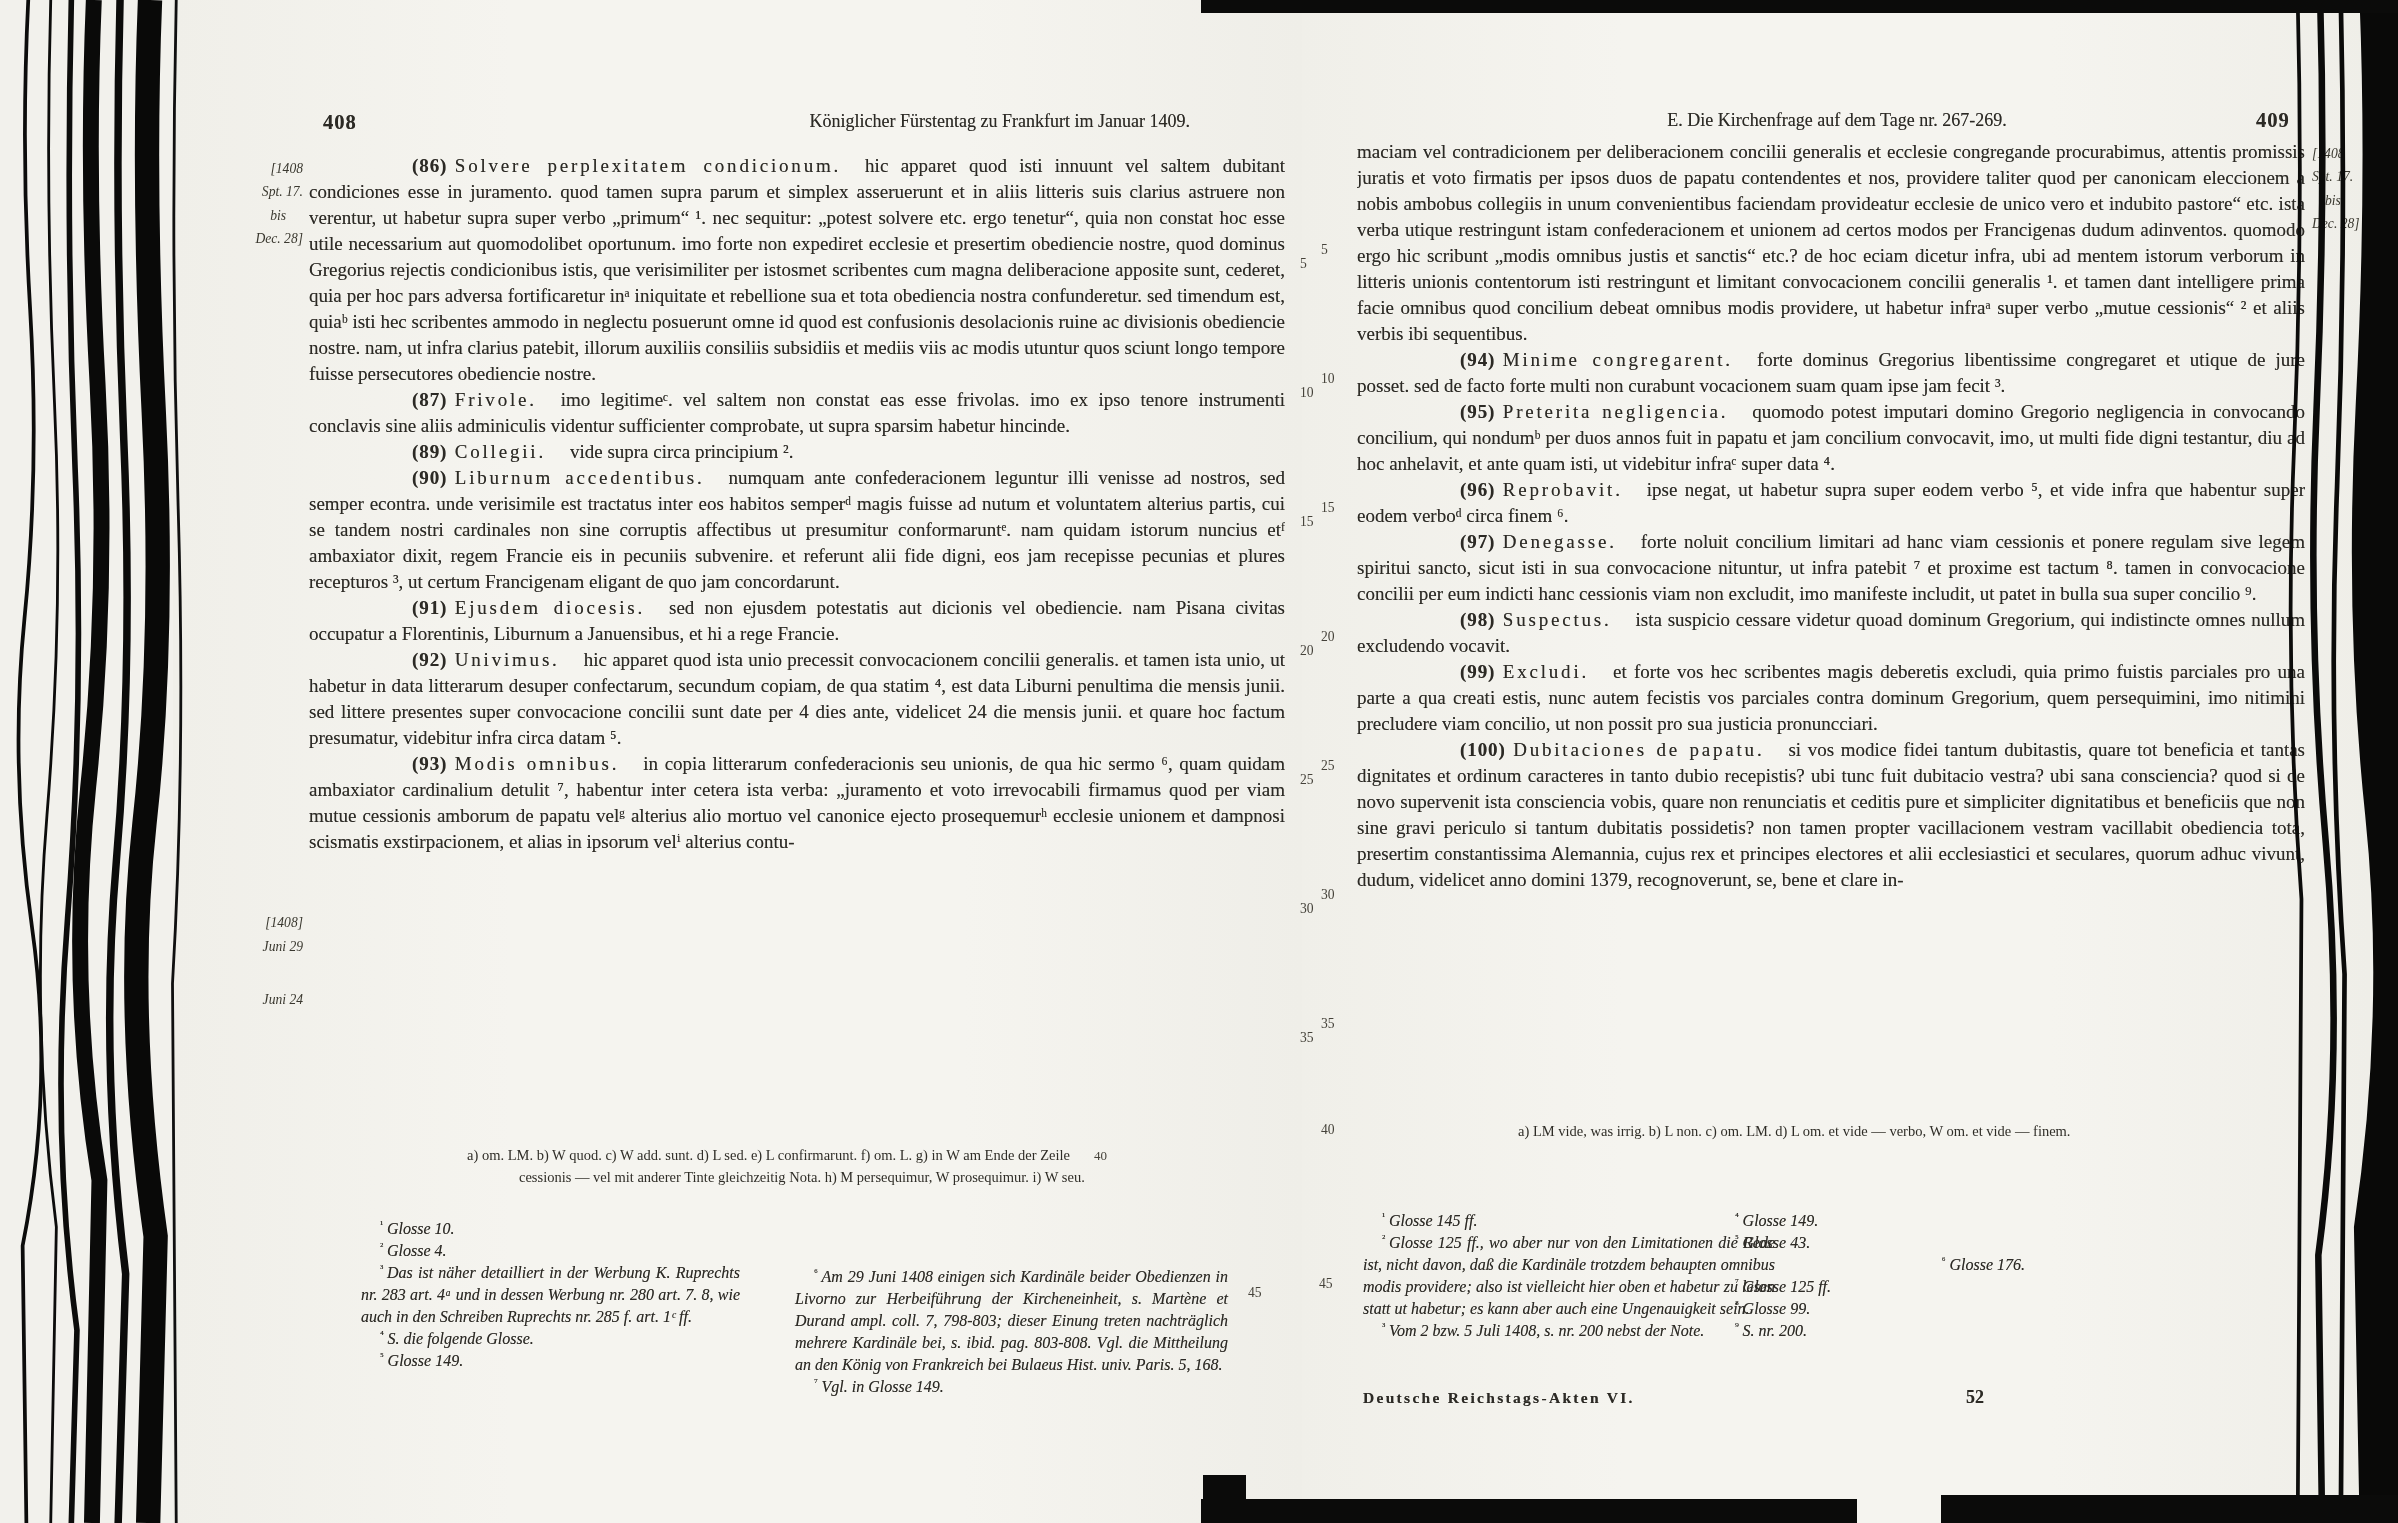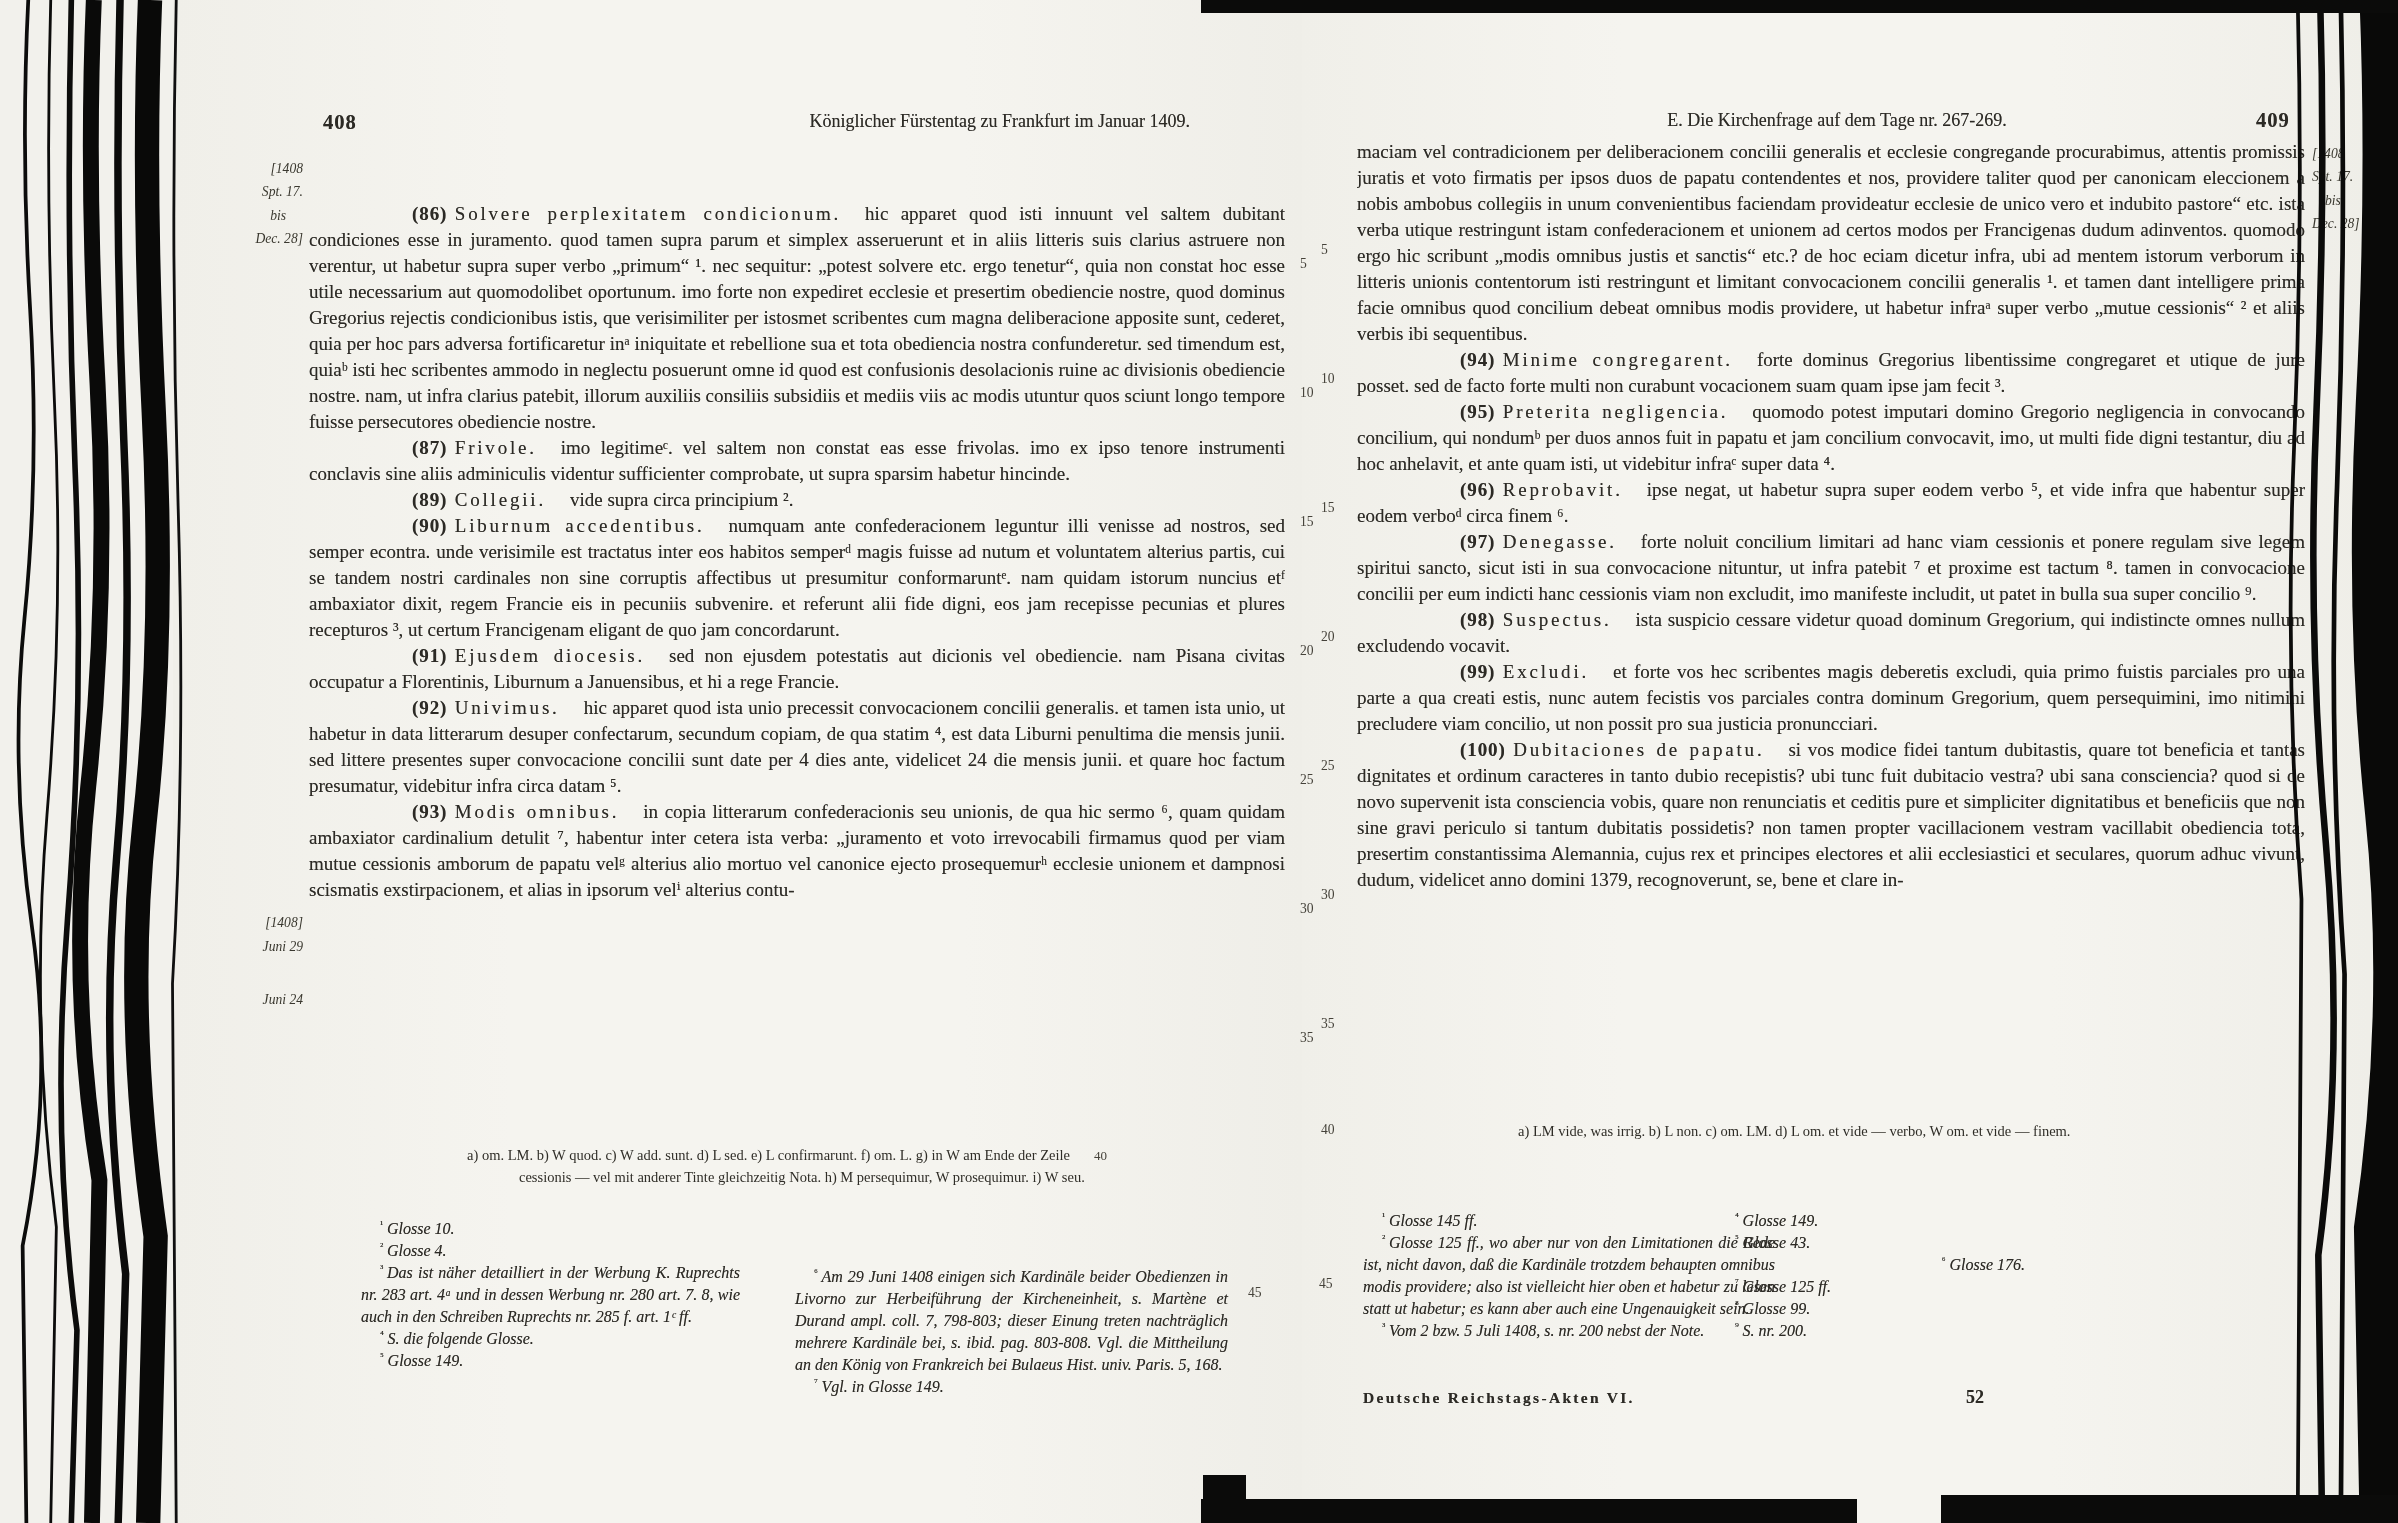--- a/index.html
+++ b/index.html
@@ -73,21 +73,21 @@
 
     <span>5</span>
         <span>10</span>
         <span>15</span>
         <span>20</span>
         <span>25</span>
         <span>30</span>
         <span>35</span>
       </div>
 
-    <div class="bodycol ink" style="left:309px;top:153px;width:976px;height:988px;margin-top:48px;">
+    <div class="bodycol ink" style="left:309px;top:153px;width:976px;height:988px;">
 
         <p class="gloss"><span class="gnum">(86)</span><span class="ghead">Solvere perplexitatem condicionum.</span><span>hic apparet quod isti innuunt vel saltem dubitant condiciones esse in juramento. quod tamen supra parum et simplex asseruerunt et in aliis litteris suis clarius astruere non verentur, ut habetur supra super verbo „primum“ ¹. nec sequitur: „potest solvere etc. ergo tenetur“, quia non constat hoc esse utile necessarium aut quomodolibet oportunum. imo forte non expediret ecclesie et presertim obediencie nostre, quod dominus Gregorius rejectis condicionibus istis, que verisimiliter per istosmet scribentes cum magna deliberacione apposite sunt, cederet, quia per hoc pars adversa fortificaretur inᵃ iniquitate et rebellione sua et tota obediencia nostra confunderetur. sed timendum est, quiaᵇ isti hec scribentes ammodo in neglectu posuerunt omne id quod est confusionis desolacionis ruine ac divisionis obediencie nostre. nam, ut infra clarius patebit, illorum auxiliis consiliis subsidiis et mediis viis ac modis utuntur quos sciunt longo tempore fuisse persecutores obediencie nostre.</span></p>
 
         <p class="gloss"><span class="gnum">(87)</span><span class="ghead">Frivole.</span><span>imo legitimeᶜ. vel saltem non constat eas esse frivolas. imo ex ipso tenore instrumenti conclavis sine aliis adminiculis videntur sufficienter comprobate, ut supra sparsim habetur hincinde.</span></p>
 
 
         <p class="gloss"><span class="gnum">(89)</span><span class="ghead">Collegii.</span><span>vide supra circa principium ².</span></p>
 
         <p class="gloss"><span class="gnum">(90)</span><span class="ghead">Liburnum accedentibus.</span><span>numquam ante confederacionem leguntur illi venisse ad nostros, sed semper econtra. unde verisimile est tractatus inter eos habitos semperᵈ magis fuisse ad nutum et voluntatem alterius partis, cui se tandem nostri cardinales non sine corruptis affectibus ut presumitur conformaruntᵉ. nam quidam istorum nuncius etᶠ ambaxiator dixit, regem Francie eis in pecuniis subvenire. et referunt alii fide digni, eos jam recepisse pecunias et plures recepturos ³, ut certum Francigenam eligant de quo jam concordarunt.</span></p>
 

